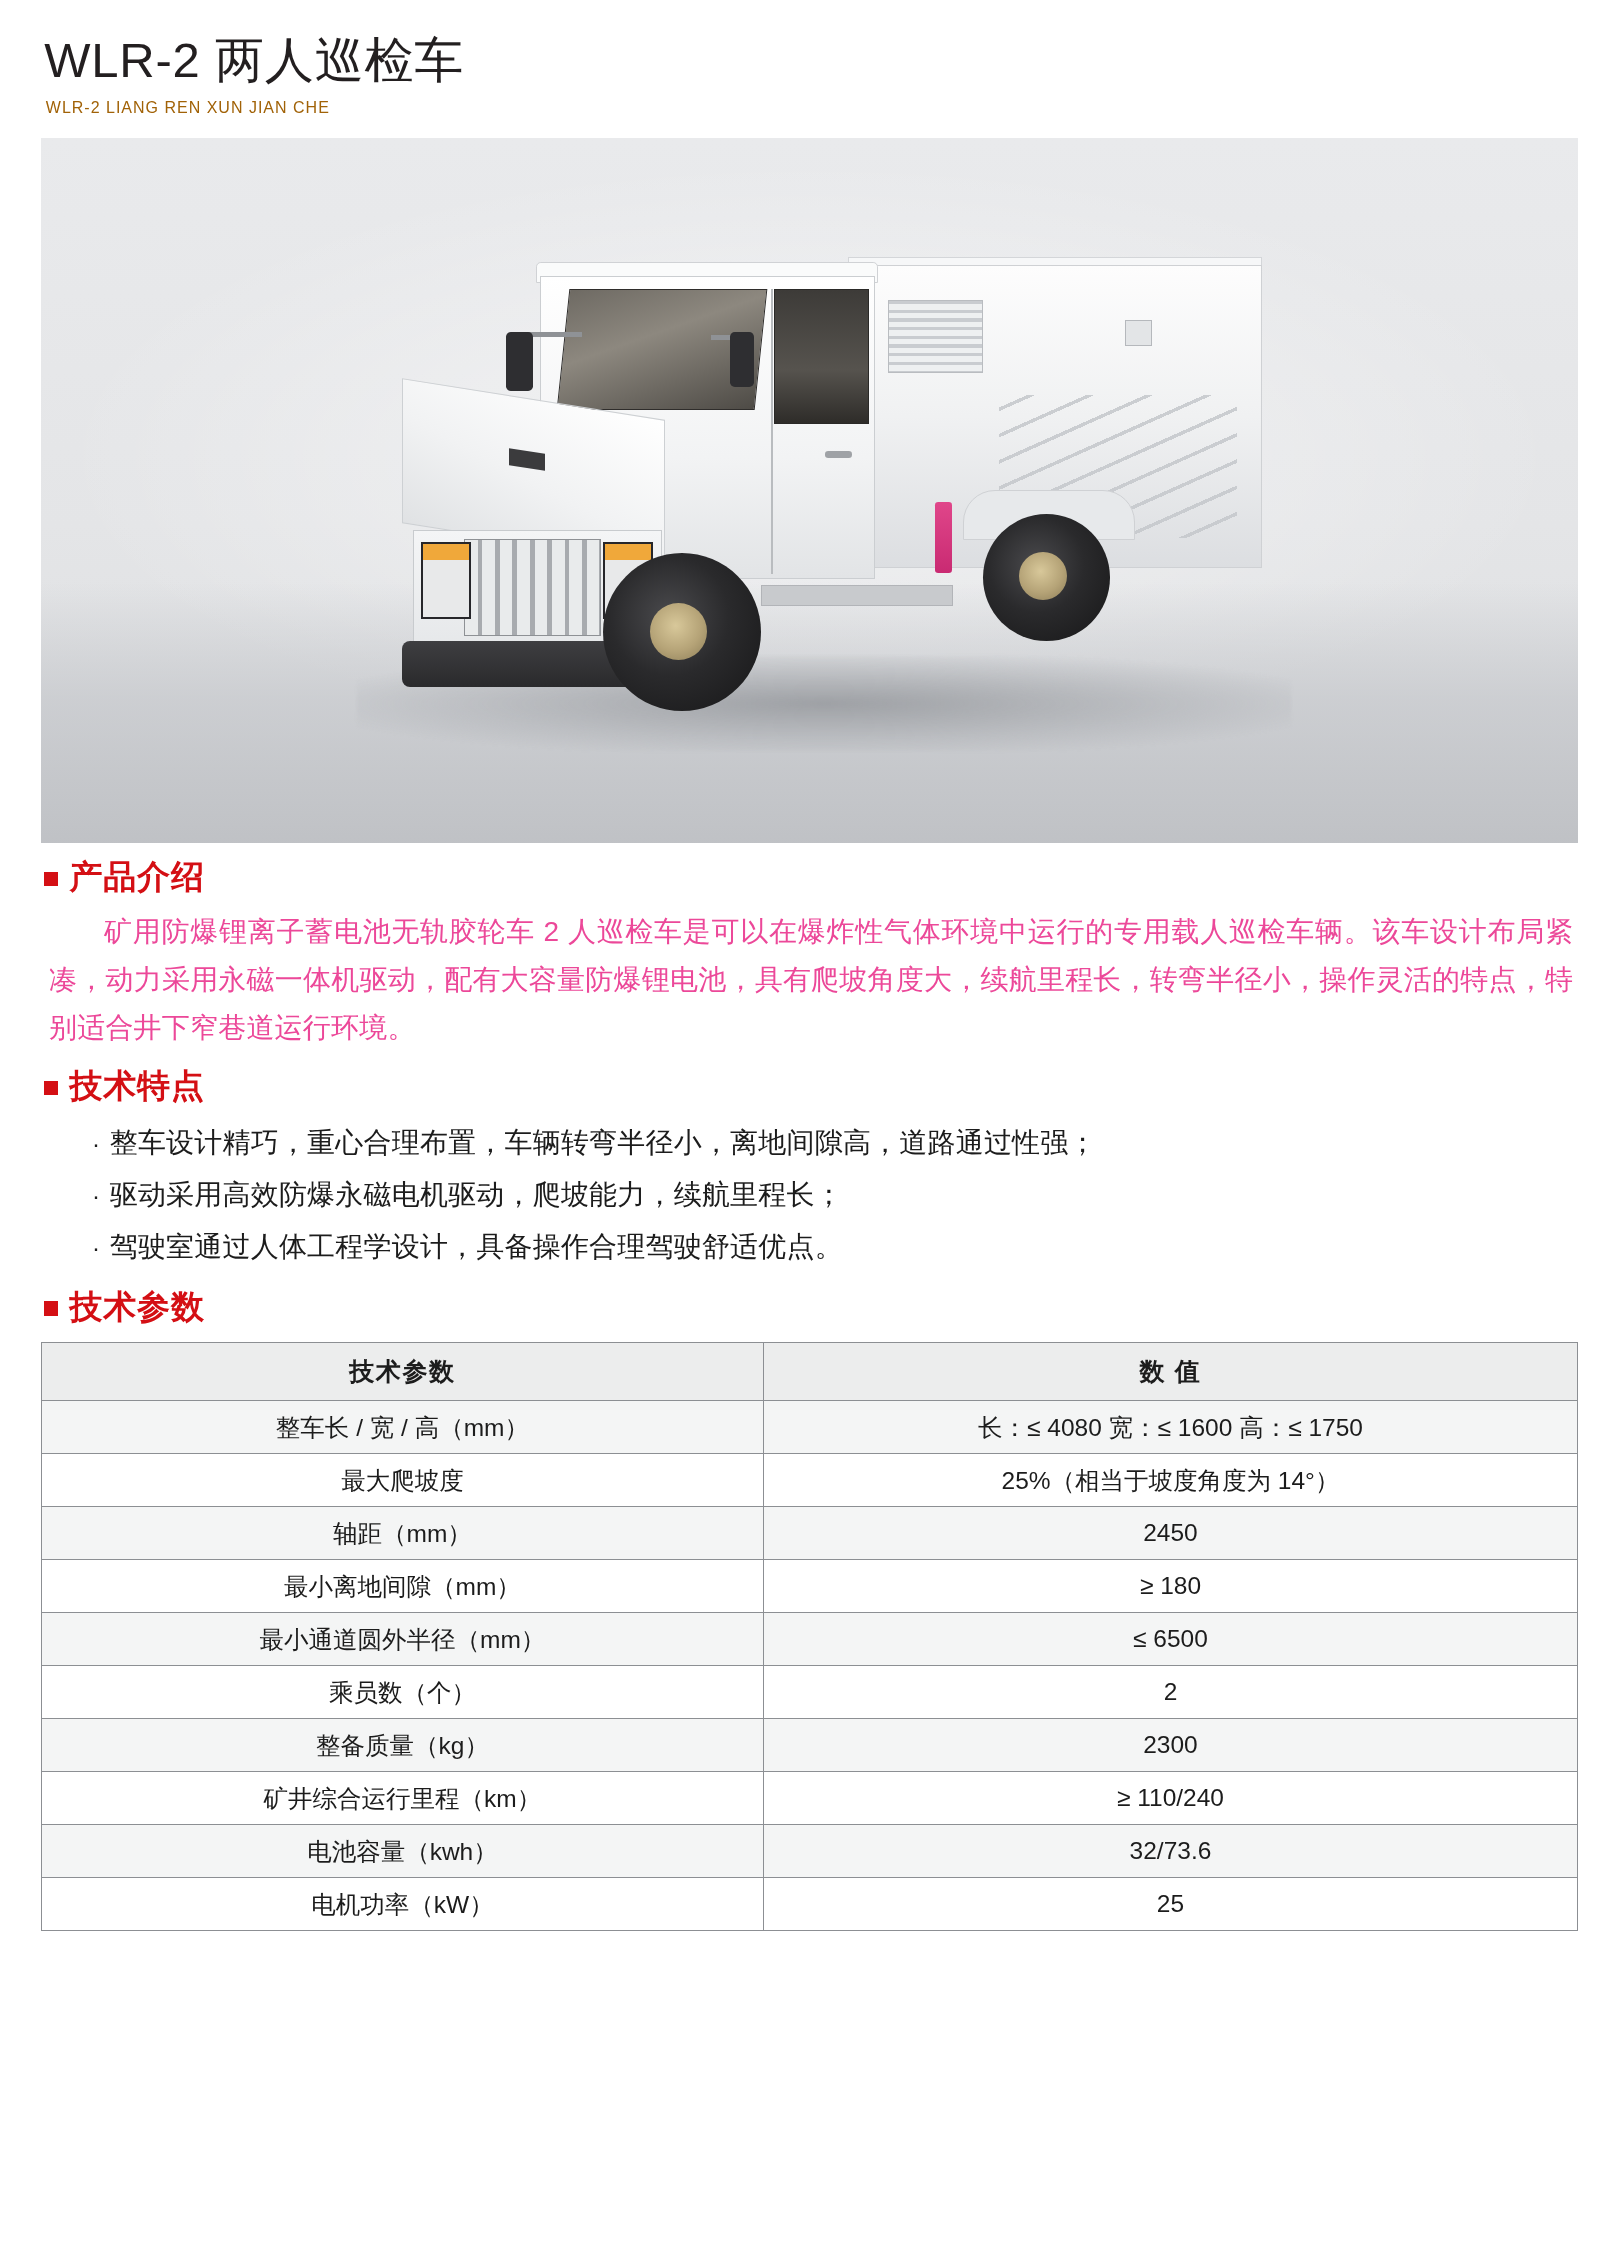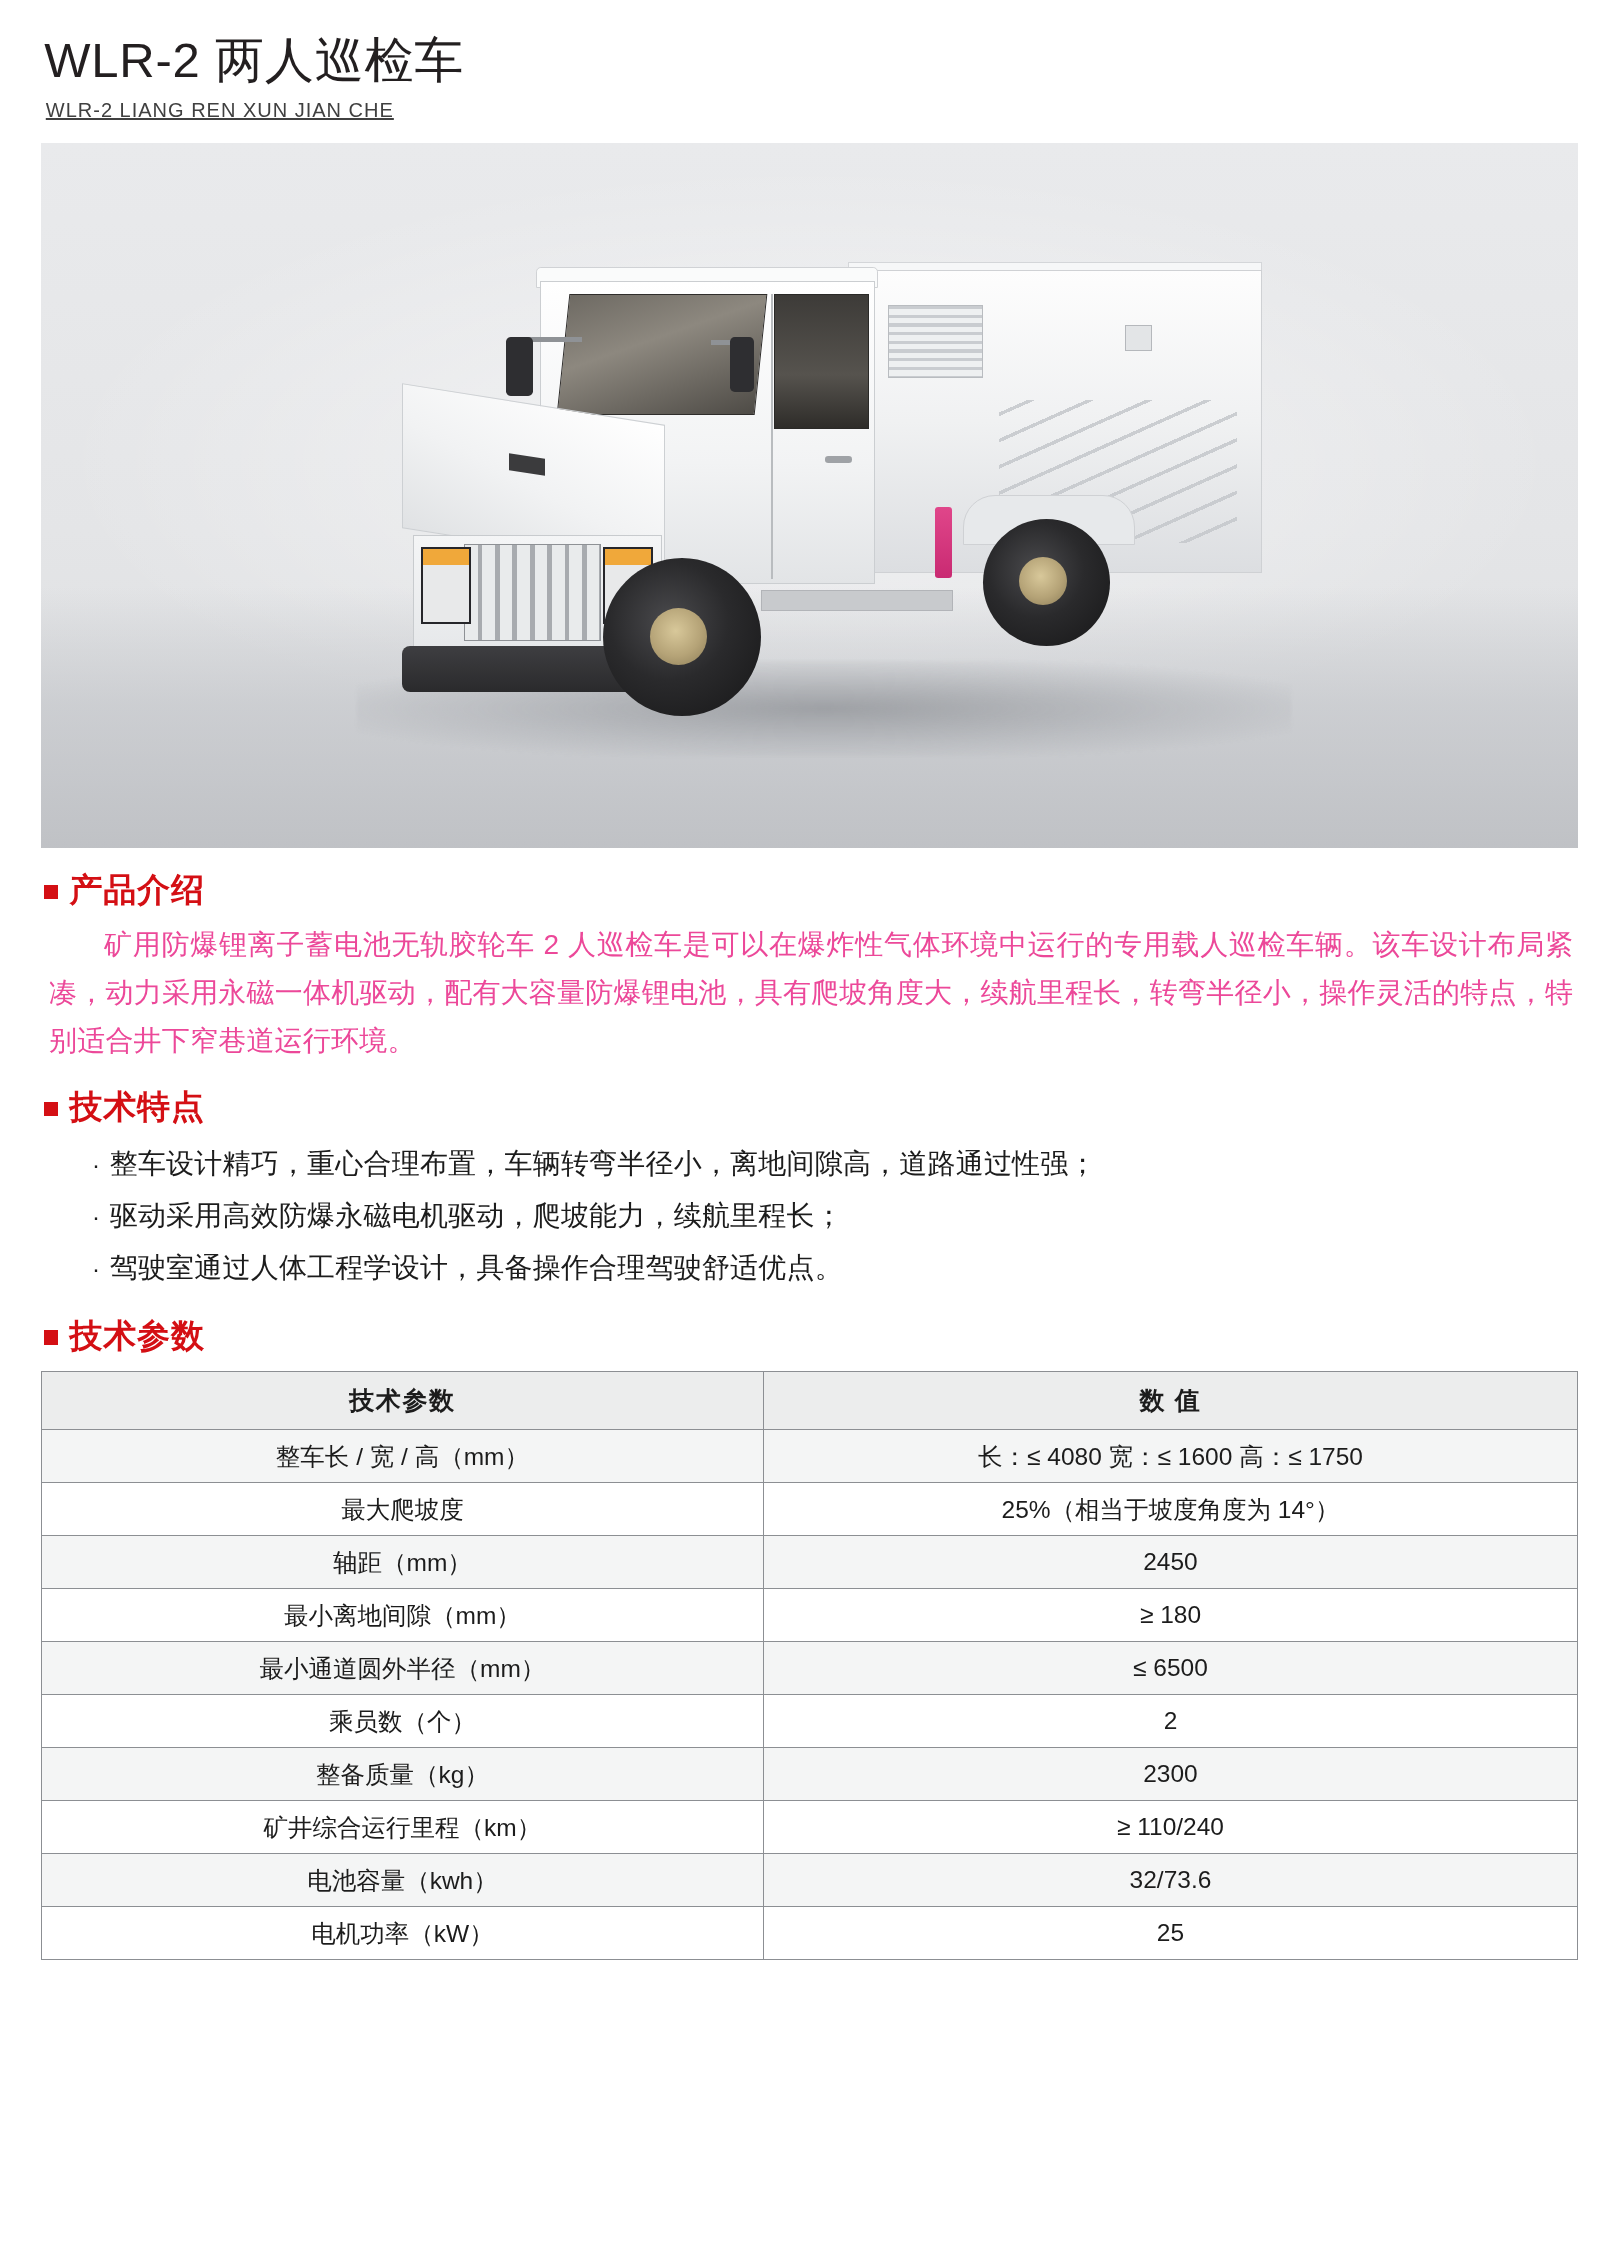--- a/index.html
+++ b/index.html
@@ -29,26 +29,25 @@
   }
   .main-title {
     font-size: 49px;
     font-weight: 400;
     letter-spacing: 0.8px;
     line-height: 1.15;
     color: #231f20;
     margin: 0;
   }
   .sub-title {
-    font-size: 20px;
+    font-size: 16px;
     letter-spacing: 1px;
-    color: #404040;
+    color: #a16207;
     margin: 11px 0 0 1.6px;
     font-weight: 400;
-    text-decoration: underline;
   }
 
   
   .hero {
     position: relative;
     margin-top: 20.6px;
     width: 1537px;
     height: 705px;
     background: linear-gradient(180deg, #e9eaec 0%, #e4e5e7 55%, #dcdee0 100%);
     overflow: hidden;
@@ -327,21 +326,21 @@
     left: 459px;
     top: 372px;
     width: 190px;
     height: 19px;
     background: #c8cacd;
     border: 0.8px solid #b2b4b8;
   }
 
   
   .section {
-    margin-top: 24px;
+    margin-top: 16px;
   }
   .sec-head {
     display: flex;
     align-items: center;
     gap: 11px;
     margin: 0 0 4.8px 3.2px;
   }
   .sec-bullet {
     width: 14.3px;
     height: 14.3px;

